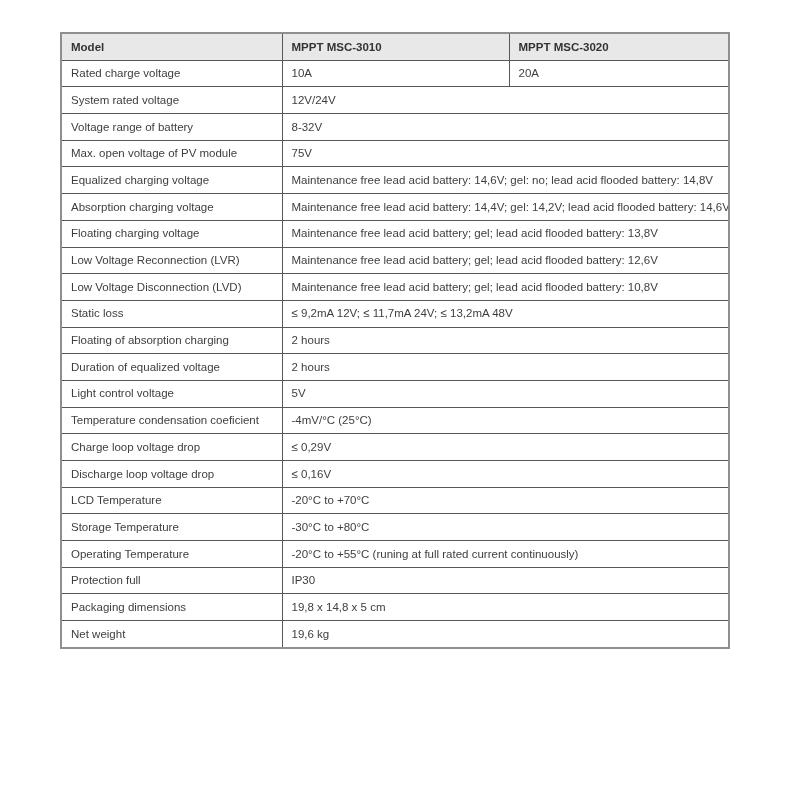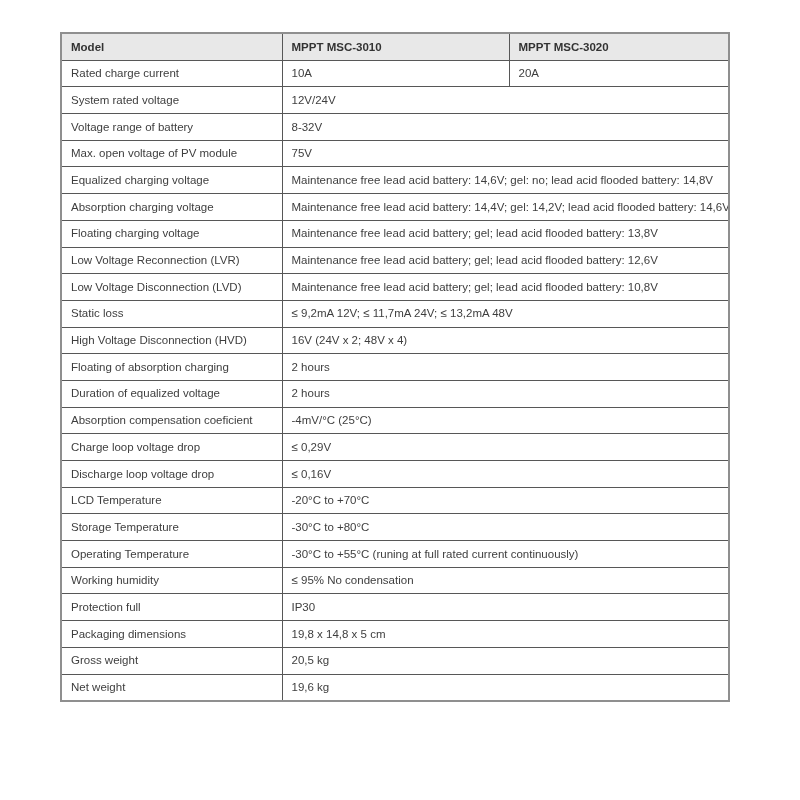--- a/index.html
+++ b/index.html
@@ -59,21 +59,21 @@
     </colgroup>
     <thead>
       <tr>
         <th>Model</th>
         <th>MPPT MSC-3010</th>
         <th>MPPT MSC-3020</th>
       </tr>
     </thead>
     <tbody id="spec-body">
         <tr>
-          <td>Rated charge current</td>
+          <td>Rated charge voltage</td>
           <td>10A</td>
           <td>20A</td>
         </tr>
         <tr>
           <td>System rated voltage</td>
           <td colspan="2">12V/24V</td>
         </tr>
         <tr>
           <td>Voltage range of battery</td>
           <td colspan="2">8-32V</td>
@@ -100,70 +100,62 @@
         </tr>
         <tr>
           <td>Low Voltage Disconnection (LVD)</td>
           <td colspan="2">Maintenance free lead acid battery; gel; lead acid flooded battery: 10,8V</td>
         </tr>
         <tr>
           <td>Static loss</td>
           <td colspan="2">≤ 9,2mA 12V; ≤ 11,7mA 24V; ≤ 13,2mA 48V</td>
         </tr>
         <tr>
-          <td>High Voltage Disconnection (HVD)</td>
-          <td colspan="2">16V (24V x 2; 48V x 4)</td>
-        </tr>
-        <tr>
           <td>Floating of absorption charging</td>
           <td colspan="2">2 hours</td>
         </tr>
         <tr>
           <td>Duration of equalized voltage</td>
           <td colspan="2">2 hours</td>
         </tr>
         <tr>
-          <td>Absorption compensation coeficient</td>
+          <td>Light control voltage</td>
+          <td colspan="2">5V</td>
+        </tr>
+        <tr>
+          <td>Temperature condensation coeficient</td>
           <td colspan="2">-4mV/°C (25°C)</td>
         </tr>
         <tr>
           <td>Charge loop voltage drop</td>
           <td colspan="2">≤ 0,29V</td>
         </tr>
         <tr>
           <td>Discharge loop voltage drop</td>
           <td colspan="2">≤ 0,16V</td>
         </tr>
         <tr>
           <td>LCD Temperature</td>
           <td colspan="2">-20°C to +70°C</td>
         </tr>
         <tr>
           <td>Storage Temperature</td>
           <td colspan="2">-30°C to +80°C</td>
         </tr>
         <tr>
           <td>Operating Temperature</td>
-          <td colspan="2">-30°C to +55°C (runing at full rated current continuously)</td>
-        </tr>
-        <tr>
-          <td>Working humidity</td>
-          <td colspan="2">≤ 95% No condensation</td>
+          <td colspan="2">-20°C to +55°C (runing at full rated current continuously)</td>
         </tr>
         <tr>
           <td>Protection full</td>
           <td colspan="2">IP30</td>
         </tr>
         <tr>
           <td>Packaging dimensions</td>
           <td colspan="2">19,8 x 14,8 x 5 cm</td>
         </tr>
         <tr>
-          <td>Gross weight</td>
-          <td colspan="2">20,5 kg</td>
-        </tr>
-        <tr>
           <td>Net weight</td>
           <td colspan="2">19,6 kg</td>
         </tr>
       </tbody>
   </table>
 </div>
 
 </body></html>

